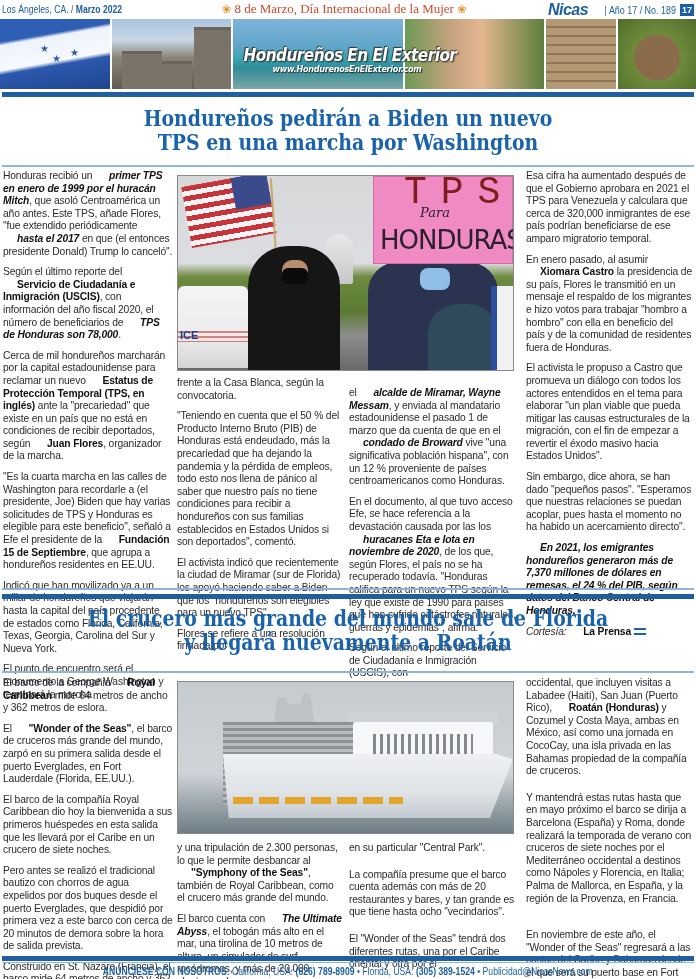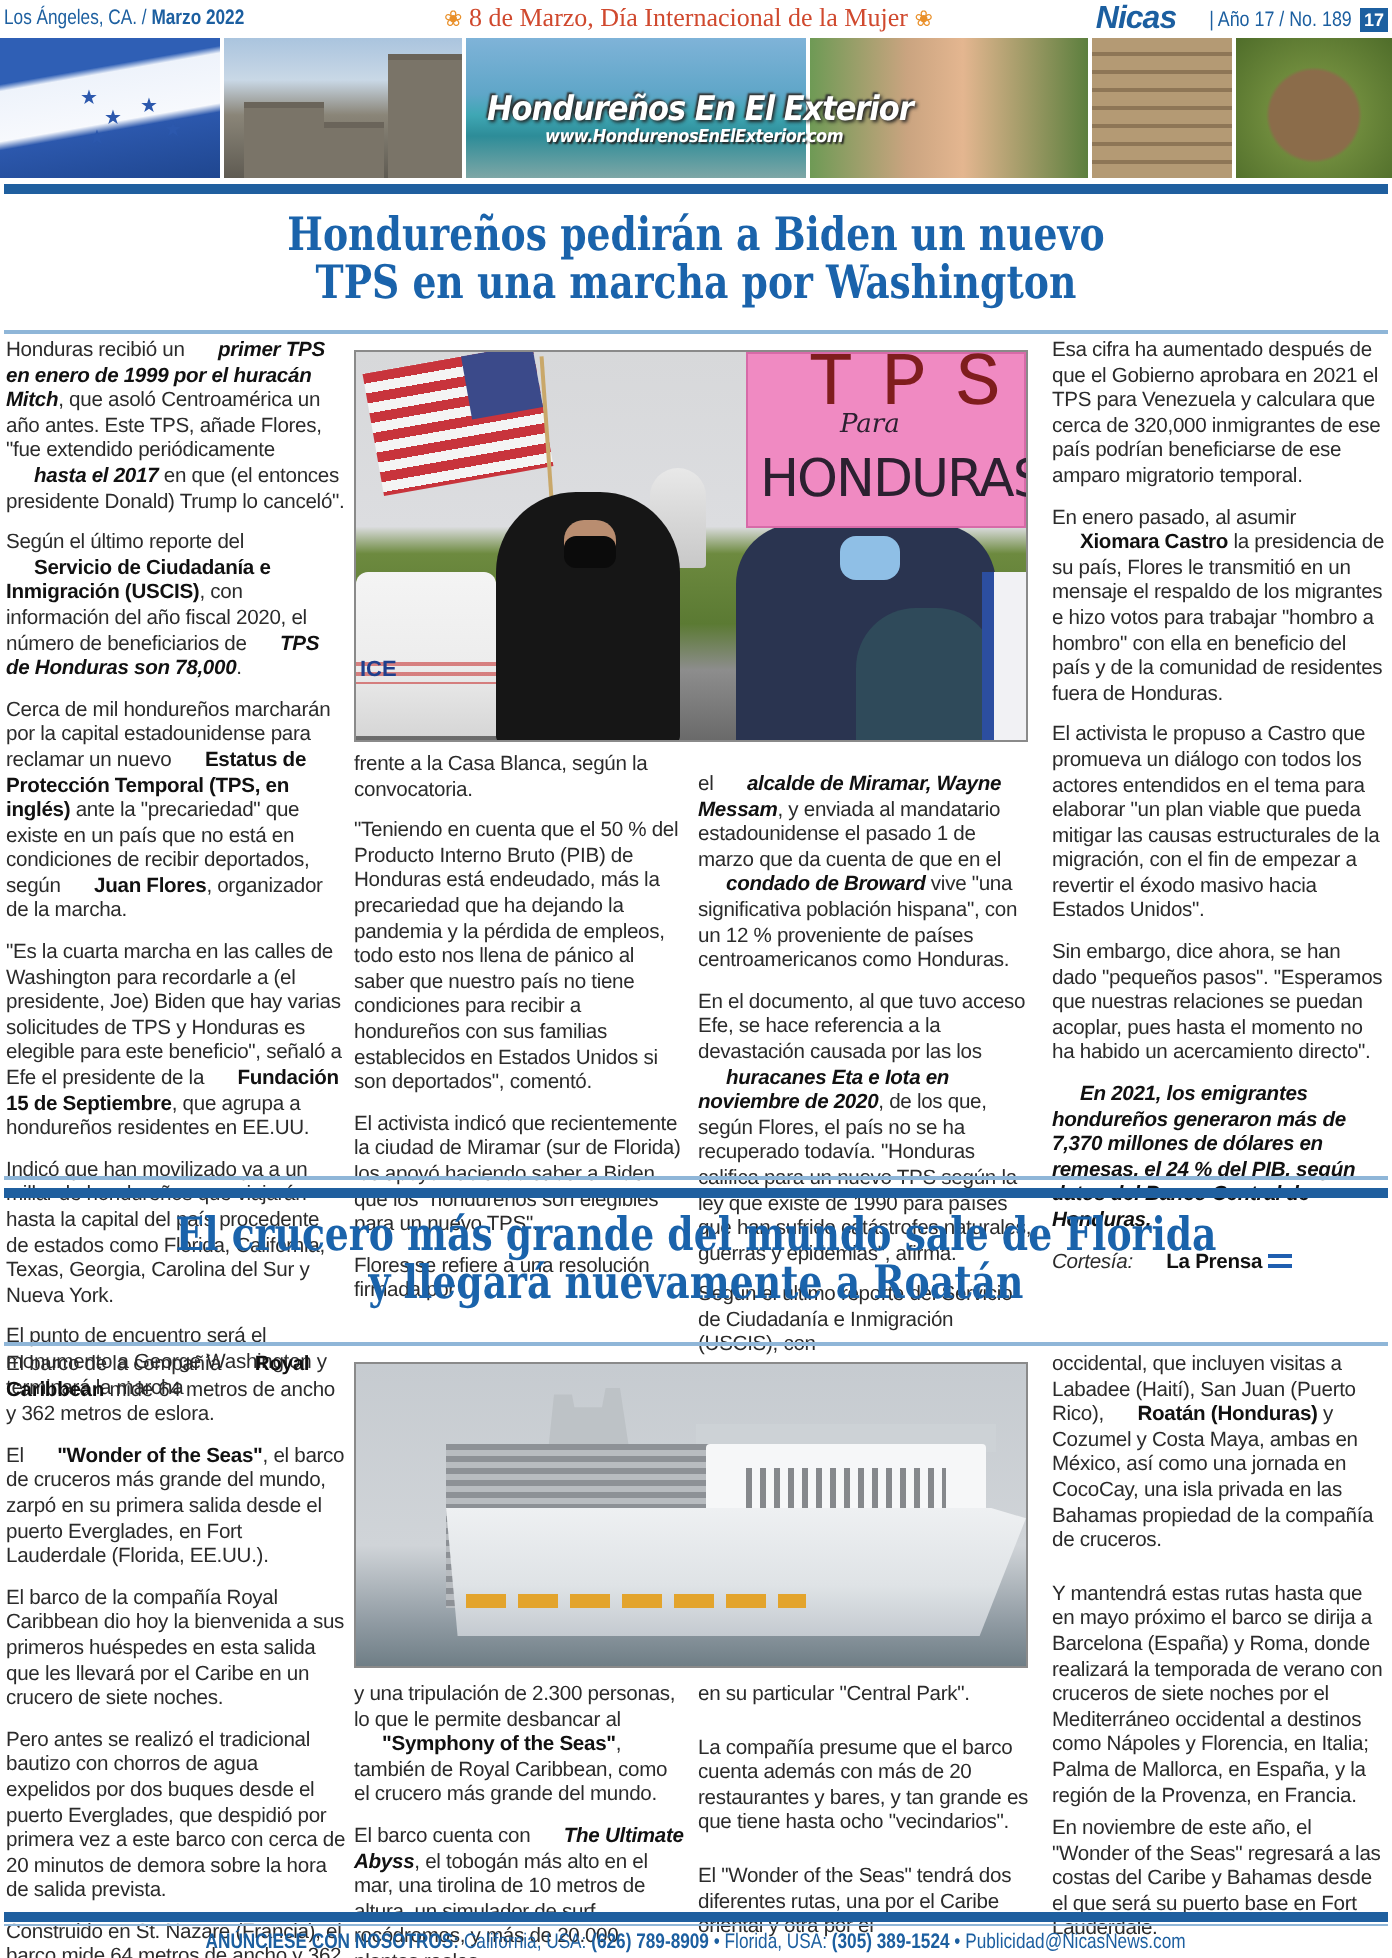--- a/index.html
+++ b/index.html
@@ -226,21 +226,21 @@
 </div>
 
 <div class="col" style="left:349px;top:842px;width:167px">
   <p style="margin-bottom:14px">en su particular "Central Park".</p>
   <p style="margin-bottom:14px">La compañía presume que el barco cuenta además con más de 20 restaurantes y bares, y tan grande es que tiene hasta ocho "vecindarios".</p>
   <p>El "Wonder of the Seas" tendrá dos diferentes rutas, una por el Caribe oriental y otra por el</p>
 </div>
 
 <div class="col" style="left:526px;top:677px;width:168px">
   <p style="margin-bottom:14px"><span>occidental, que incluyen visitas a Labadee (Haití), San Juan (Puerto Rico), </span><b>Roatán (Honduras)</b><span> y Cozumel y Costa Maya, ambas en México, así como una jornada en CocoCay, una isla privada en las Bahamas propiedad de la compañía de cruceros.</span></p>
-  <p style="margin-bottom:4px">Y mantendrá estas rutas hasta que en mayo próximo el barco se dirija a Barcelona (España) y Roma, donde realizará la temporada de verano con cruceros de siete noches por el Mediterráneo occidental a destinos como Nápoles y Florencia, en Italia; Palma de Mallorca, en España, y la región de la Provenza, en Francia.</p>
+  <p style="margin-bottom:24px">Y mantendrá estas rutas hasta que en mayo próximo el barco se dirija a Barcelona (España) y Roma, donde realizará la temporada de verano con cruceros de siete noches por el Mediterráneo occidental a destinos como Nápoles y Florencia, en Italia; Palma de Mallorca, en España, y la región de la Provenza, en Francia.</p>
   <p style="margin-bottom:14px">En noviembre de este año, el "Wonder of the Seas" regresará a las costas del Caribe y Bahamas desde el que será su puerto base en Fort Lauderdale.</p>
 
 </div>
 
 <div class="rule-dark" style="top:956px"></div>
 <div class="rule-light" style="top:962px;height:1px"></div>
 
 <div class="footer">
   <span class="inner">
     <b>ANÚNCIESE CON NOSOTROS:</b>

